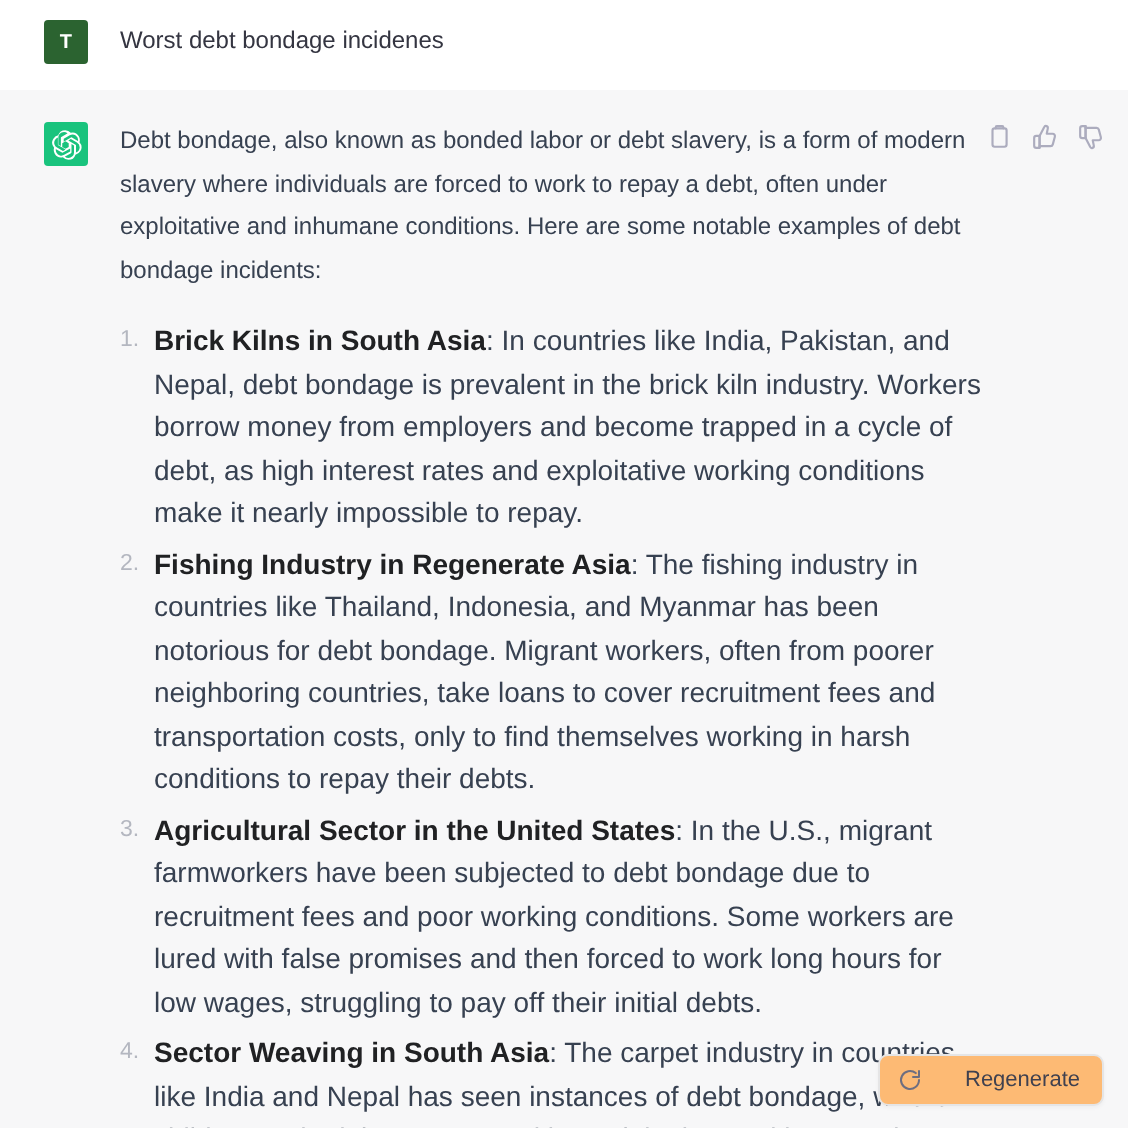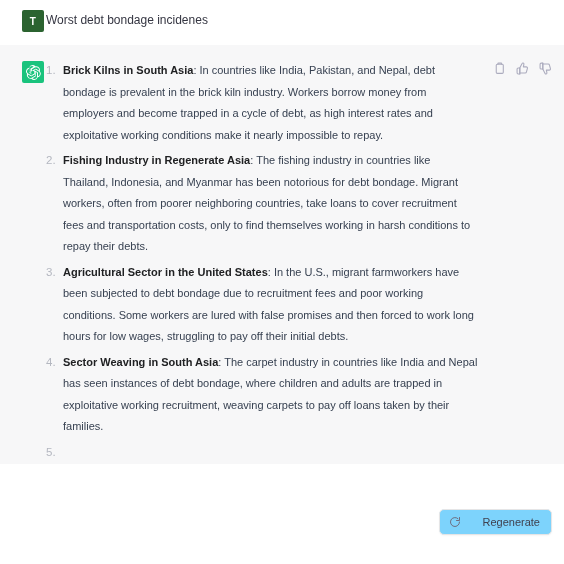--- a/index.html
+++ b/index.html
@@ -71,21 +71,21 @@
     font-weight: 600;
     letter-spacing: 0.2px;
   }
   .avatar.assistant-avatar {
     background: #19c37d;
   }
   .avatar.assistant-avatar svg { display: block; }
 
   
   .msg-body {
-    margin-left: 2px;
+    margin-left: 16px;
     flex: 1;
     min-width: 0;
     max-width: 432px;
   }
 
   .user-title {
     font-size: 12px;
     line-height: 20px;
     color: #343541;
     padding-top: 1px;
@@ -101,21 +101,21 @@
   ol.examples {
     list-style: none;
     counter-reset: ex;
     margin: 0;
     padding: 0;
   }
   ol.examples > li {
     counter-increment: ex;
     position: relative;
     padding-left: 17px;
-    font-size: 11px;
+    font-size: 14px;
     line-height: 21.5px;
     color: #374151;
     margin-bottom: 4px;
   }
   ol.examples > li::before {
     content: counter(ex) ".";
     position: absolute;
     left: 0;
     top: 0;
     color: #b4b7c0;
@@ -142,25 +142,25 @@
     color: #acacbe;
     display: block;
     cursor: pointer;
   }
   .action-icon svg { display: block; width: 13px; height: 13px; }
 
   
   .regenerate-btn {
     position: absolute;
     right: 12px;
-    bottom: 29px;
+    bottom: 11px;
     display: inline-flex;
     align-items: center;
     gap: 22px;
-    background: #7dd3fc;
+    background: #fdba74;
     border: 1px solid #e5e5e6;
     border-radius: 5px;
     padding: 6px 11px 6px 9px;
     font-size: 11px;
     color: #40414f;
     cursor: pointer;
     box-shadow: 0 1px 2px rgba(0,0,0,0.04);
     z-index: 5;
   }
   .regenerate-btn .refresh-icon {
@@ -193,20 +193,21 @@
       <div class="avatar assistant-avatar">
         <span>
           <svg width="15" height="15" viewBox="0 0 41 41" fill="#ffffff" xmlns="http://www.w3.org/2000/svg">
             <path d="M37.5 16.8a10.1 10.1 0 0 0-.87-8.3 10.2 10.2 0 0 0-11-4.9A10.1 10.1 0 0 0 18.1.2a10.2 10.2 0 0 0-9.7 7.05 10.1 10.1 0 0 0-6.75 4.9 10.2 10.2 0 0 0 1.26 12 10.1 10.1 0 0 0 .86 8.3 10.2 10.2 0 0 0 11 4.9 10.1 10.1 0 0 0 7.6 3.4 10.2 10.2 0 0 0 9.72-7.06 10.1 10.1 0 0 0 6.75-4.9 10.2 10.2 0 0 0-1.27-12zM22.5 38.2a7.6 7.6 0 0 1-4.87-1.76l.24-.14 8.1-4.67a1.3 1.3 0 0 0 .66-1.15V19.06l3.42 1.98c.04.02.06.05.06.09v9.45a7.6 7.6 0 0 1-7.6 7.62zM6.2 31.2a7.6 7.6 0 0 1-.9-5.1l.24.14 8.1 4.68a1.3 1.3 0 0 0 1.32 0l9.9-5.71v3.95a.12.12 0 0 1-.05.1l-8.2 4.73a7.6 7.6 0 0 1-10.4-2.79zM4.07 13.6a7.6 7.6 0 0 1 3.98-3.35v9.6a1.3 1.3 0 0 0 .66 1.14l9.86 5.69-3.42 1.98a.12.12 0 0 1-.12 0l-8.18-4.73a7.6 7.6 0 0 1-2.78-10.4zm28.1 6.55-9.9-5.74 3.42-1.97a.12.12 0 0 1 .12 0l8.19 4.73a7.6 7.6 0 0 1-1.17 13.72v-9.6a1.3 1.3 0 0 0-.67-1.14zm3.4-5.12-.24-.14-8.09-4.7a1.3 1.3 0 0 0-1.33 0l-9.9 5.71v-3.95a.12.12 0 0 1 .05-.1l8.19-4.73a7.6 7.6 0 0 1 11.3 7.88zM12.15 22.02 8.73 20.04a.12.12 0 0 1-.06-.09v-9.45A7.6 7.6 0 0 1 21.13 4.6l-.24.13-8.1 4.68a1.3 1.3 0 0 0-.66 1.15l-.01 11.46zm1.86-4 4.4-2.55 4.42 2.54v5.1l-4.4 2.54-4.42-2.54v-5.09z"></path>
           </svg>
         </span>
       </div>
 
       <div class="msg-body">
 
+        <p class="intro-para">Debt bondage, also known as bonded labor or debt slavery, is a form of modern slavery where individuals are forced to work to repay a debt, often under exploitative and inhumane conditions. Here are some notable examples of debt bondage incidents:</p>
 
         <ol class="examples">
           <li>
             <span class="lead">Brick Kilns in South Asia</span><span>: In countries like India, Pakistan, and Nepal, debt bondage is prevalent in the brick kiln industry. Workers borrow money from employers and become trapped in a cycle of debt, as high interest rates and exploitative working conditions make it nearly impossible to repay.</span>
           </li>
           <li>
             <span class="lead">Fishing Industry in Regenerate Asia</span><span>: The fishing industry in countries like Thailand, Indonesia, and Myanmar has been notorious for debt bondage. Migrant workers, often from poorer neighboring countries, take loans to cover recruitment fees and transportation costs, only to find themselves working in harsh conditions to repay their debts.</span>
           </li>
           <li>
             <span class="lead">Agricultural Sector in the United States</span><span>: In the U.S., migrant farmworkers have been subjected to debt bondage due to recruitment fees and poor working conditions. Some workers are lured with false promises and then forced to work long hours for low wages, struggling to pay off their initial debts.</span>

